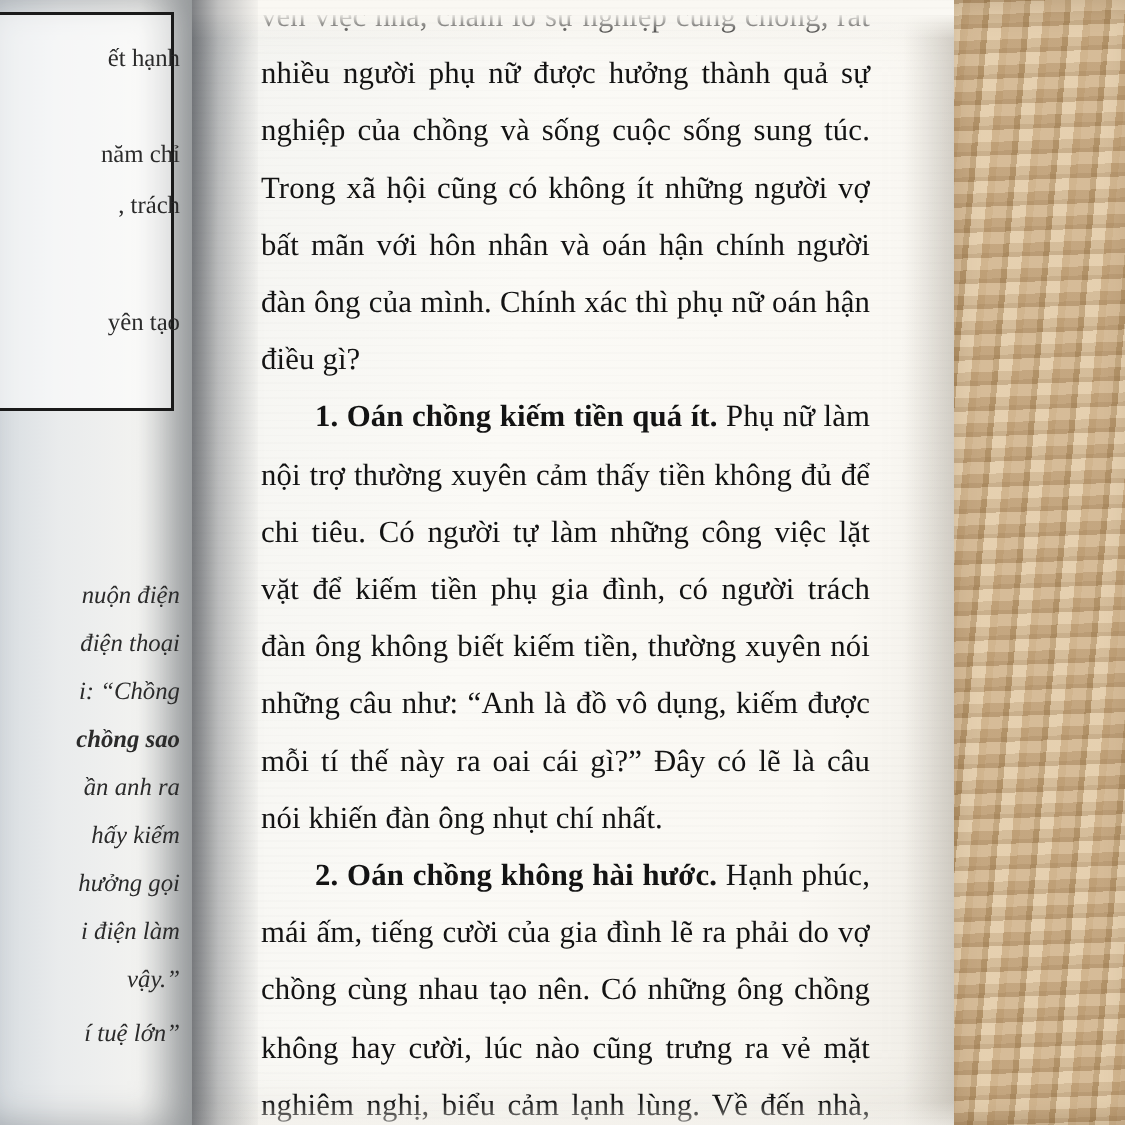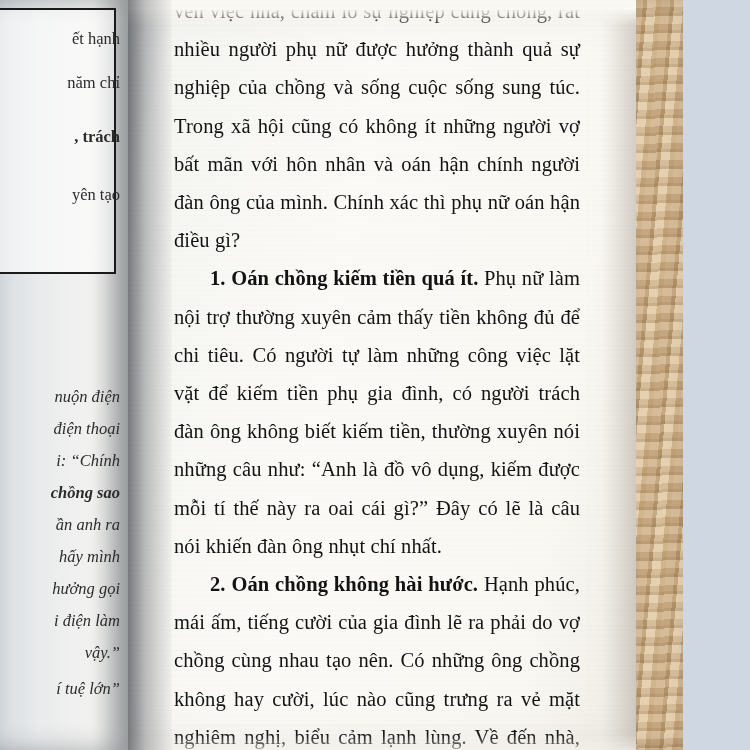--- a/index.html
+++ b/index.html
@@ -9,21 +9,21 @@
     height: 750px;
     overflow: hidden;
     background: #cfd8e2;
   }
   body {
     font-family: "Liberation Serif", serif;
   }
 
   #page {
     position: relative;
-    width: 683px;
+    width: 750px;
     height: 750px;
     overflow: hidden;
     background: #ffffff;
   }
 
   
   .bg-cloth {
     position: absolute;
     left: 0; top: 0;
     width: 750px; height: 750px;
@@ -173,30 +173,30 @@
 <body>
 
 <div id="page">
 
   <div class="bg-cloth"></div>
   <div class="bg-basket"></div>
 
   <div class="page-left">
     <div class="lp-box"></div>
     <div class="lp-text" style="top:24px;">ết hạnh</div>
-    <div class="lp-text" style="top:68px;margin-left:42px;">năm chỉ</div>
-    <div class="lp-text" style="top:122px;font-weight:bold;">, trách</div>
-    <div class="lp-text" style="top:180px;">yên tạo</div>
+    <div class="lp-text" style="top:88px;margin-left:42px;">năm chỉ</div>
+    <div class="lp-text" style="top:122px;">, trách</div>
+    <div class="lp-text" style="top:200px;">yên tạo</div>
 
     <div class="lp-text lp-italic" style="top:382px;">nuộn điện</div>
     <div class="lp-text lp-italic" style="top:414px;">điện thoại</div>
-    <div class="lp-text lp-italic" style="top:446px;">i: “Chính</div>
+    <div class="lp-text lp-italic" style="top:446px;">i: “Chồng</div>
     <div class="lp-text lp-italic" style="top:478px;font-weight:bold;">chồng sao</div>
     <div class="lp-text lp-italic" style="top:510px;margin-left:12px;">ần anh ra</div>
-    <div class="lp-text lp-italic" style="top:542px;">hấy mình</div>
+    <div class="lp-text lp-italic" style="top:542px;">hấy kiếm</div>
     <div class="lp-text lp-italic" style="top:574px;">hưởng gọi</div>
     <div class="lp-text lp-italic" style="top:606px;">i điện làm</div>
     <div class="lp-text lp-italic" style="top:638px;font-style:italic;">vậy.”</div>
     <div class="lp-text lp-italic" style="top:674px;font-family:Liberation Serif, serif;">í tuệ lớn”</div>
   </div>
 
   <div class="page-right">
     <div class="col">
       <p class="para"><span>vên việc nhà, chăm lo sự nghiệp cùng chồng, rất nhiều người phụ nữ được hưởng thành quả sự nghiệp của chồng và sống cuộc sống sung túc. Trong xã hội cũng có không ít những người vợ bất mãn với hôn nhân và oán hận chính người đàn ông của mình. Chính xác thì phụ nữ oán hận điều gì?</span></p>
       <p class="para indent"><span class="bold">1. Oán chồng kiếm tiền quá ít.</span><span> Phụ nữ làm nội trợ thường xuyên cảm thấy tiền không đủ để chi tiêu. Có người tự làm những công việc lặt vặt để kiếm tiền phụ gia đình, có người trách đàn ông không biết kiếm tiền, thường xuyên nói những câu như: “Anh là đồ vô dụng, kiếm được mỗi tí thế này ra oai cái gì?” Đây có lẽ là câu nói khiến đàn ông nhụt chí nhất.</span></p>

